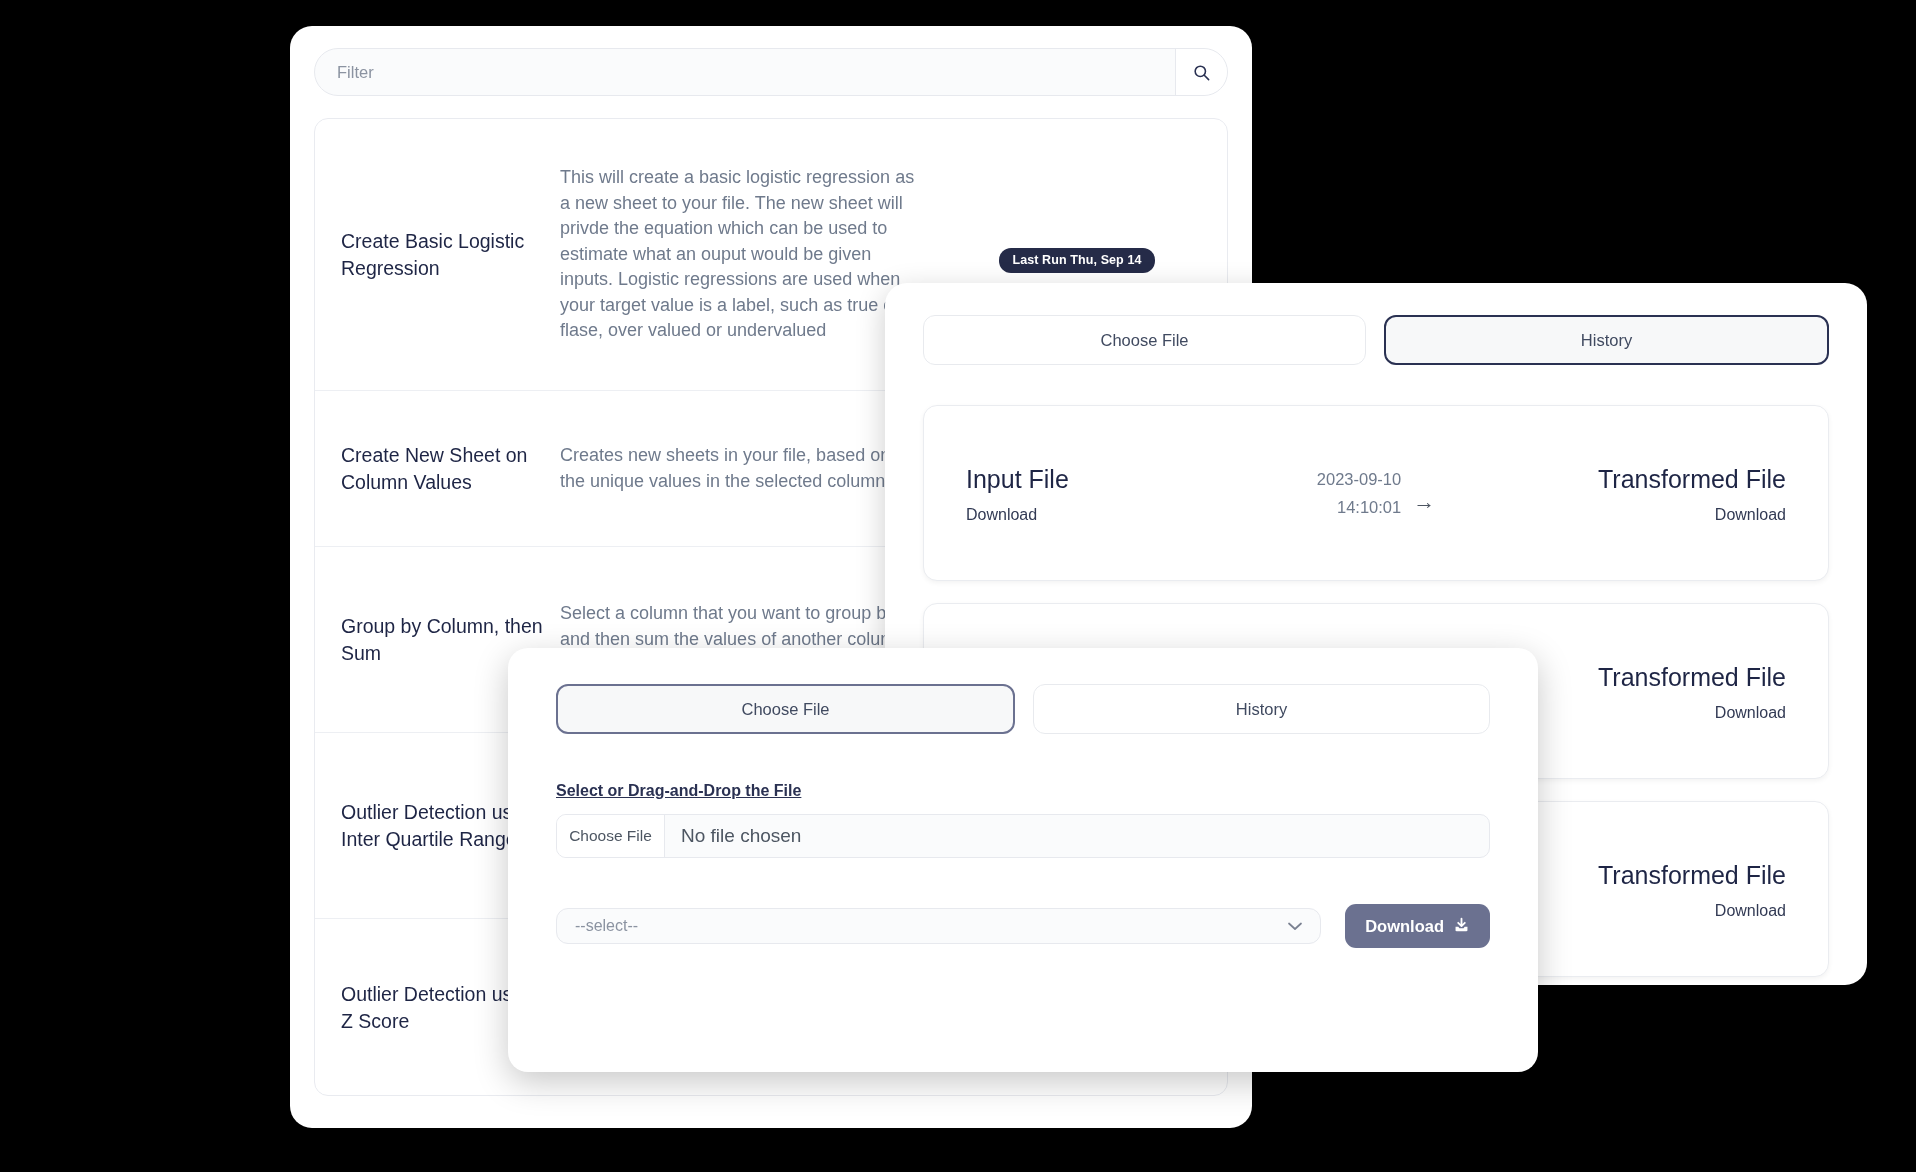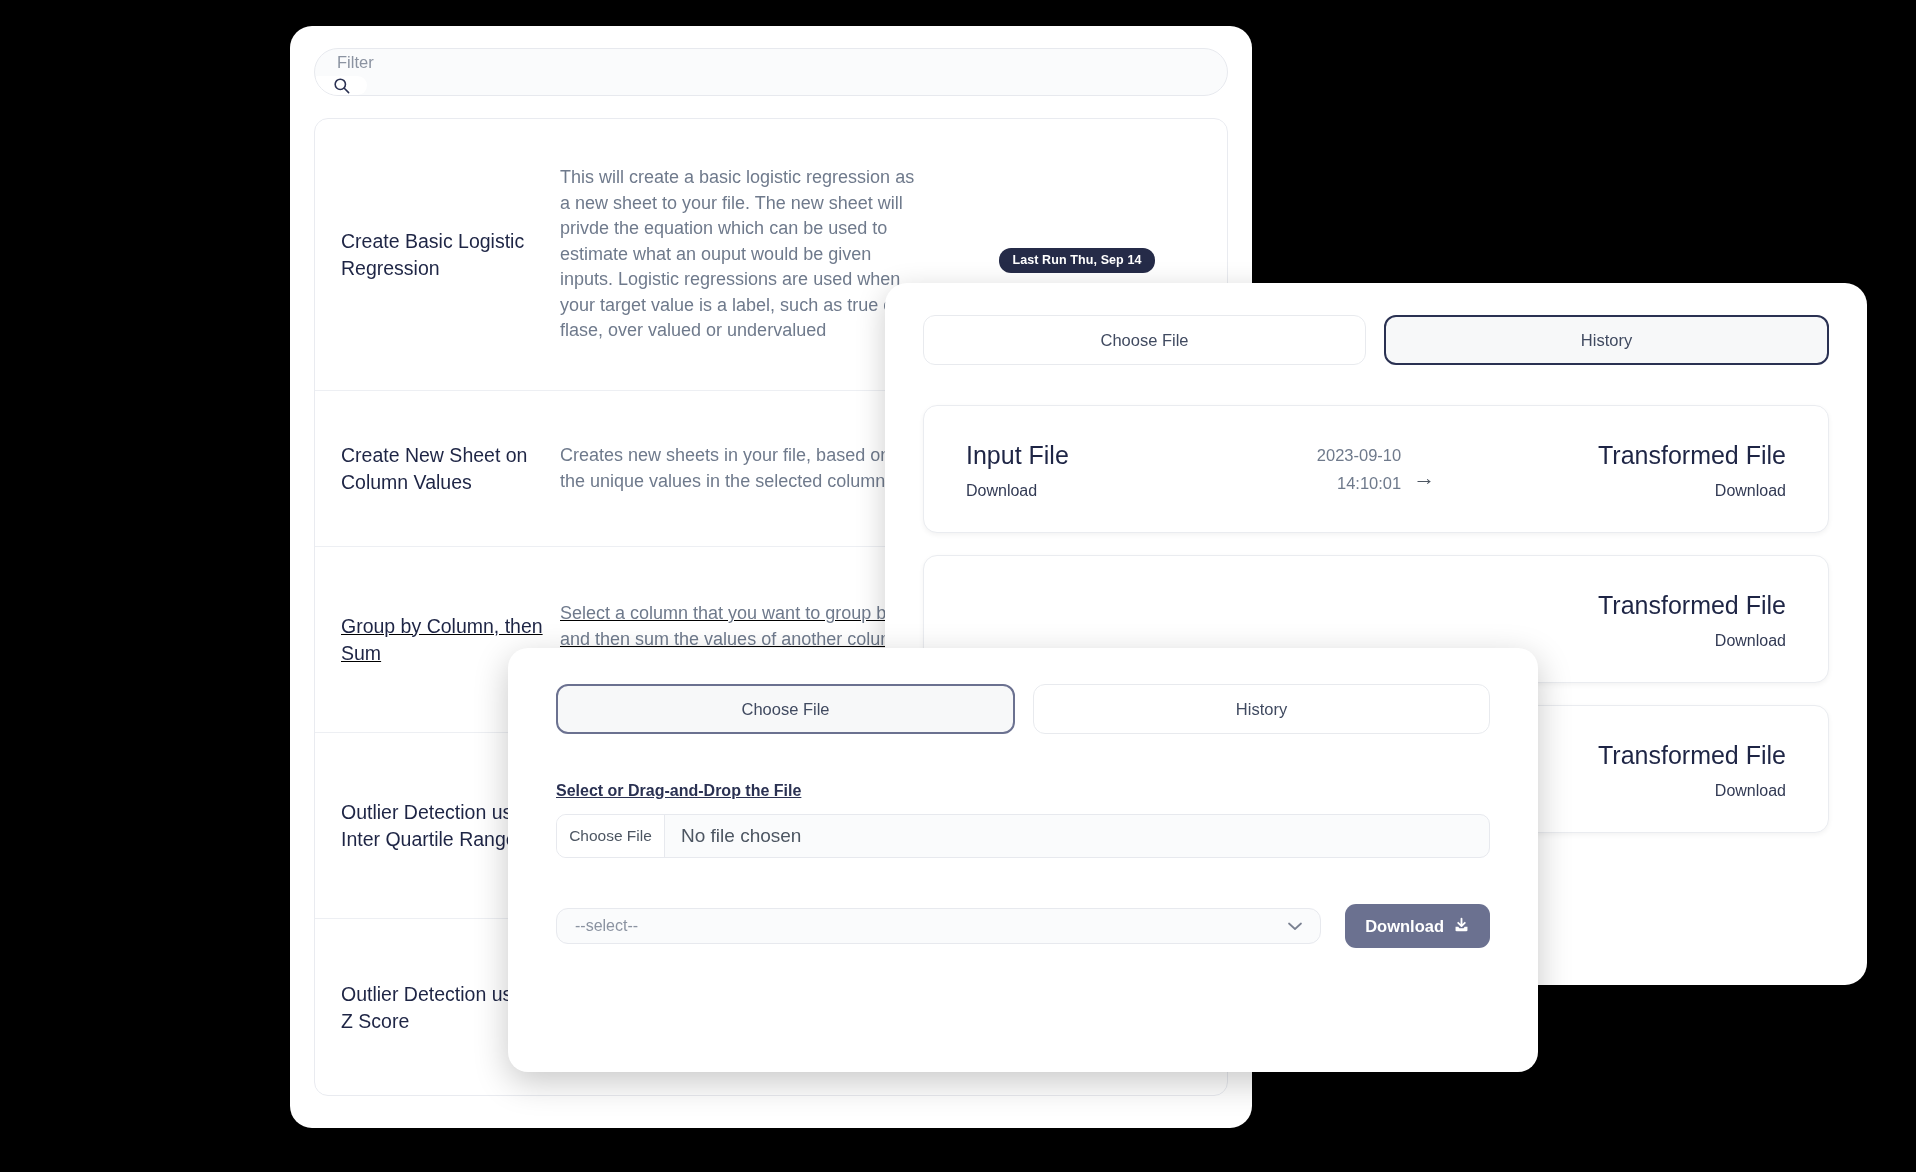--- a/index.html
+++ b/index.html
@@ -35,21 +35,20 @@
   }
 
   .filter-bar {
     display: flex;
     align-items: stretch;
     height: 48px;
     border: 1px solid #e7e9ee;
     border-radius: 24px;
     background: #fafbfc;
     overflow: hidden;
-    flex-direction: column;
   }
   .filter-input {
     flex: 1;
     border: none;
     outline: none;
     background: transparent;
     padding: 0 22px;
     font-family: "Liberation Sans", sans-serif;
     font-size: 16.5px;
     color: #4d5662;
@@ -118,21 +117,21 @@
     font-size: 12.5px;
     font-weight: bold;
     border-radius: 12px;
     padding: 5px 13px 6px;
     white-space: nowrap;
     letter-spacing: 0.1px;
   }
 
   .row-h1 { height: 272px; }
   .row-h2 { height: 156px; }
-  .row-h3 { height: 186px; text-decoration: underline; }
+  .row-h3 { height: 186px; }
   .row-h4 { height: 186px; }
   .row-h5 { height: 178px; }
 
   
   .history-panel {
     position: absolute;
     left: 885px;
     top: 283px;
     width: 982px;
     height: 702px;
@@ -167,21 +166,21 @@
     background: #f7f8f9;
   }
 
   .hist-list { margin-top: 40px; }
 
   .hist-card {
     border: 1px solid #eaecf0;
     border-radius: 14px;
     background: #ffffff;
     box-shadow: 0 2px 5px rgba(0,0,0,0.05);
-    height: 128px;
+    height: 176px;
     margin-bottom: 22px;
     display: flex;
     align-items: center;
     padding: 0 42px;
   }
   .hc-left { width: 240px; flex: 0 0 240px; }
   .hc-mid {
     flex: 1;
     display: flex;
     align-items: center;

